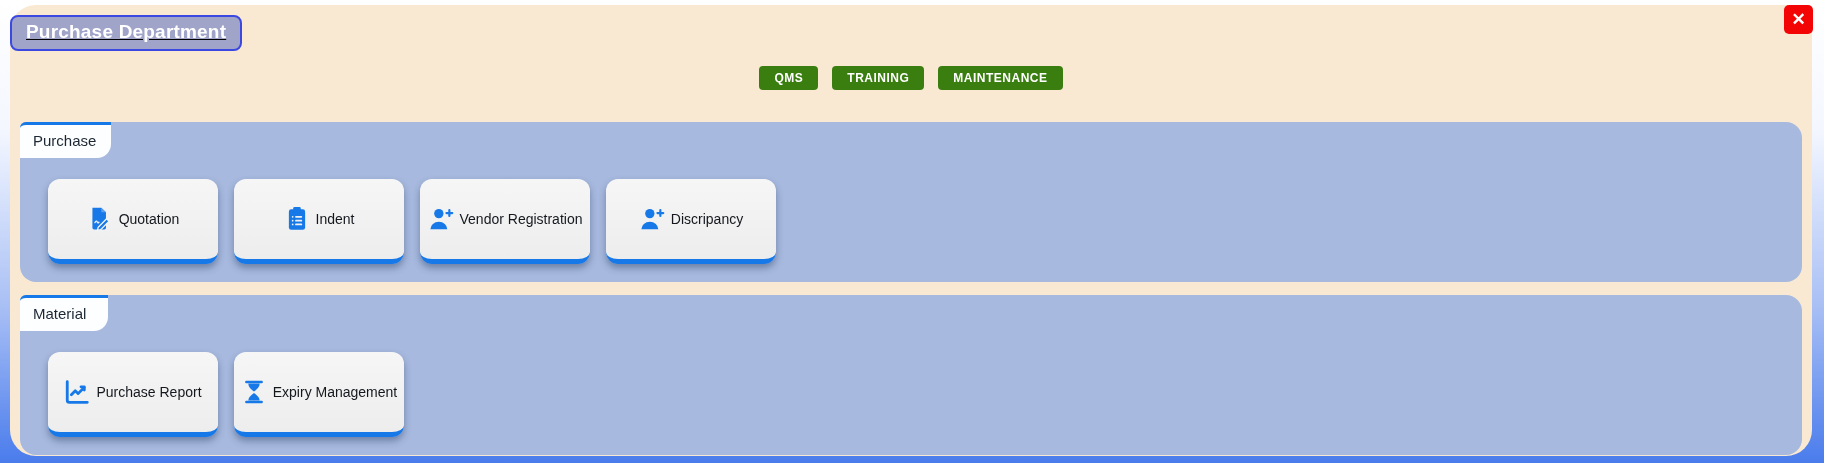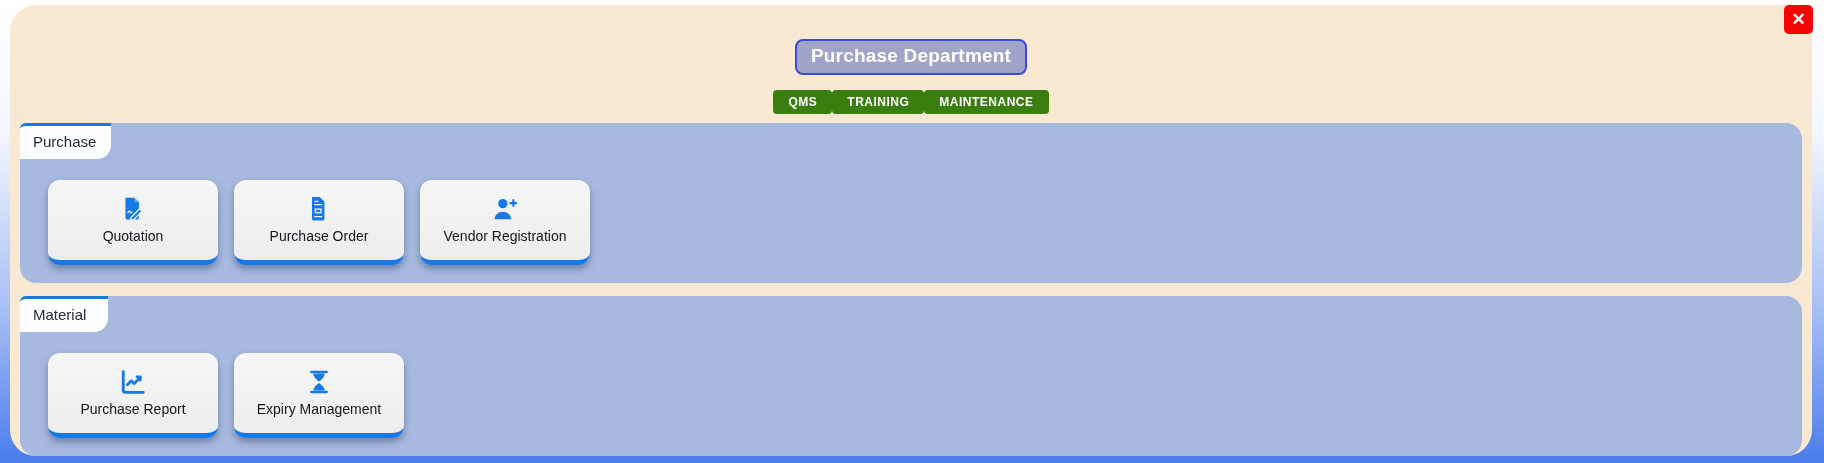--- a/index.html
+++ b/index.html
@@ -24,46 +24,46 @@
     border-radius: 5px;
     color: #ffffff;
     font-size: 17px;
     font-weight: bold;
     line-height: 29px;
     text-align: center;
     cursor: pointer;
     z-index: 10;
     font-family: "Liberation Sans", sans-serif;
   }
-  .title-row { display: flex; justify-content: center; padding-top: 34px; }
+  .title-row { display: flex; padding-top: 10px; text-decoration: underline; }
   .title-chip {
     background: #a0a4c9;
     border: 2px solid #3b49e2;
     border-radius: 8px;
     padding: 4px 14px 6px 14px;
     color: #ffffff;
     font-size: 19px;
     font-weight: bold;
     letter-spacing: 0.2px;
   }
-  .nav-row { display: flex; justify-content: center; margin-top: 15px; }
+  .nav-row { display: flex; justify-content: center; gap: 14px; margin-top: 15px; }
   .nav-btn {
     background: #3a7e10;
     border: none;
     border-radius: 4px;
     color: #ffffff;
     font-size: 12px;
     font-weight: bold;
     letter-spacing: 0.5px;
     padding: 5px 15px;
     cursor: pointer;
     font-family: "Liberation Sans", sans-serif;
   }
   .section {
-    margin: 9px 10px 0 10px;
+    margin: 32px 10px 0 10px;
     background: #a7b9de;
     border-radius: 6px 16px 16px 16px;
   }
   .section + .section { margin-top: 13px; }
   .tab {
     display: inline-block;
     background: #fdfeff;
     border-top: 3px solid #1778e8;
     border-radius: 6px 0 14px 0;
     padding: 7px 15px 9px 13px;
@@ -80,21 +80,20 @@
   }
   .card {
     width: 170px;
     height: 85px;
     background: linear-gradient(180deg, #f6f6f6, #ededed);
     border: none;
     border-bottom: 5px solid #1778e8;
     border-radius: 12px;
     box-shadow: 0 4px 7px rgba(40, 60, 100, 0.45);
     display: flex;
-    flex-direction: column;
     align-items: center;
     justify-content: center;
     gap: 6px;
     cursor: pointer;
   }
   .card-label { font-size: 14px; color: #14181d; white-space: nowrap; }
   .icon { display: block; }
 </style>
 </head>
 <body>
@@ -122,41 +121,47 @@
       <button class="card">
         <svg class="icon" viewBox="0 0 24 24" width="26" height="26" fill="#1778e8">
           <path d="M5 1.5h8.2L17.5 5.8V20a1.6 1.6 0 0 1-1.6 1.6H6.6A1.6 1.6 0 0 1 5 20V1.5z"></path>
           <path d="M13.2 1.5l4.3 4.3h-4.3z" fill="#5ea0ef"></path>
           <path d="M7.3 15.3c.9-1.6 1.8-1.7 2.2-.4.3 1 .9.9 1.5.1" stroke="#f1f1f1" stroke-width="1.2" fill="none" stroke-linecap="round"></path>
           <path d="M12.6 21.9l-3 .7.7-3 7.8-7.8 2.3 2.3z" stroke="#f6f6f6" stroke-width="1.2"></path>
         </svg>
         <span class="card-label">Quotation</span>
       </button>
 
-
       <button class="card">
         <svg class="icon" viewBox="0 0 24 24" width="26" height="26" fill="#1778e8">
-          <path d="M5.5 1h7.3L17 5.2V21a1.6 1.6 0 0 1-1.6 1.6H7.1A1.6 1.6 0 0 1 5.5 21V1z"></path>
-          <path d="M8 5h3M8 8h6.5" stroke="#f1f1f1" stroke-width="1.2" fill="none" stroke-linecap="round"></path>
-          <rect x="8" y="11.5" width="6.5" height="4.5" fill="#f1f1f1"></rect>
-          <rect x="9.2" y="12.7" width="4.1" height="2.1" fill="#1778e8"></rect>
-          <path d="M8 19h6.5" stroke="#f1f1f1" stroke-width="1.2" fill="none" stroke-linecap="round"></path>
+          <rect x="4.5" y="3" width="15" height="19" rx="2.2"></rect>
+          <rect x="8.5" y="1" width="7" height="4.5" rx="1.2"></rect>
+          <path d="M8 10h.01M11 10h5M8 13.5h.01M11 13.5h5M8 17h.01M11 17h5" stroke="#f1f1f1" stroke-width="1.6" stroke-linecap="round" fill="none"></path>
         </svg>
-        <span class="card-label">Purchase Order</span>
+        <span class="card-label">Indent</span>
       </button>
+
 
       <button class="card">
         <svg class="icon" viewBox="0 0 24 24" width="26" height="26" fill="#1778e8">
           <circle cx="10" cy="7" r="4.3"></circle>
           <path d="M2.2 21.5a7.8 7 0 0 1 15.6 0z"></path>
           <path d="M19.7 3.8v5.4M17 6.5h5.4" stroke="#1778e8" stroke-width="2" stroke-linecap="round" fill="none"></path>
         </svg>
         <span class="card-label">Vendor Registration</span>
       </button>
 
+      <button class="card">
+        <svg class="icon" viewBox="0 0 24 24" width="26" height="26" fill="#1778e8">
+          <circle cx="10" cy="7" r="4.3"></circle>
+          <path d="M2.2 21.5a7.8 7 0 0 1 15.6 0z"></path>
+          <path d="M19.7 3.8v5.4M17 6.5h5.4" stroke="#1778e8" stroke-width="2" stroke-linecap="round" fill="none"></path>
+        </svg>
+        <span class="card-label">Discripancy</span>
+      </button>
 
     </div>
   </div>
 
   <div class="section">
     <div class="tab">Material</div>
     <div class="cards">
 
       <button class="card">
         <svg class="icon" viewBox="0 0 24 24" width="26" height="26" fill="none" stroke="#1778e8">

